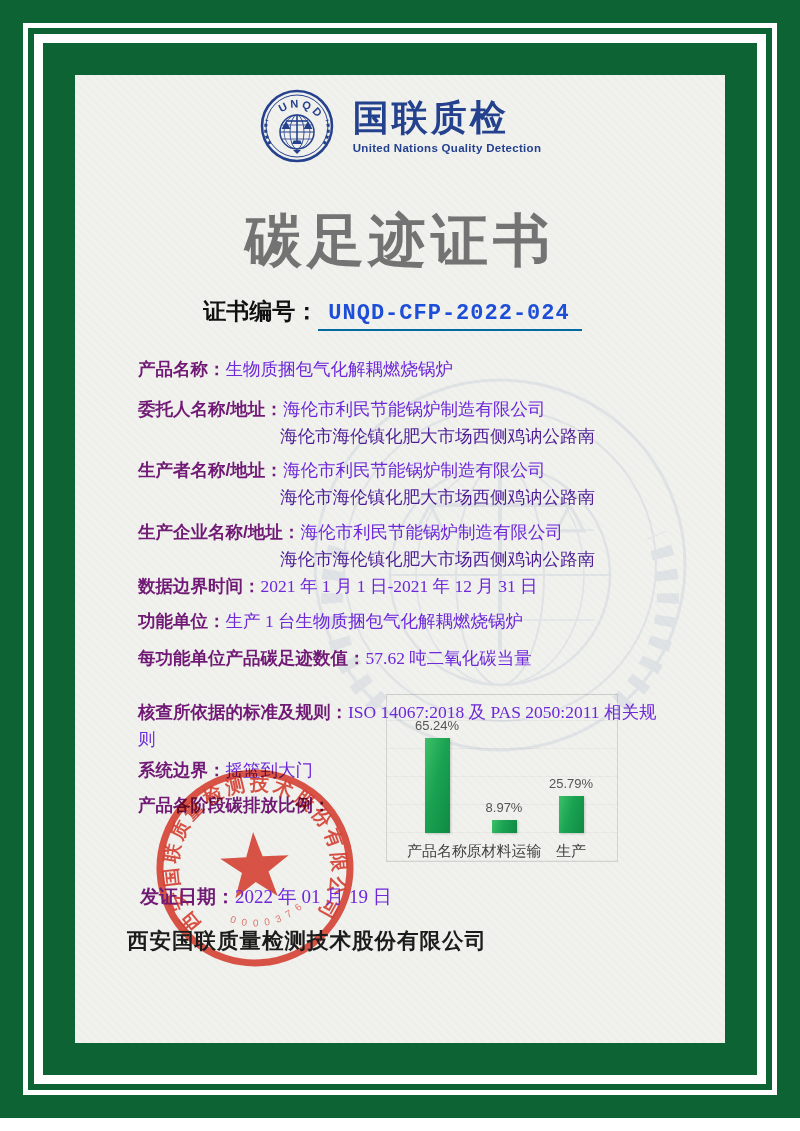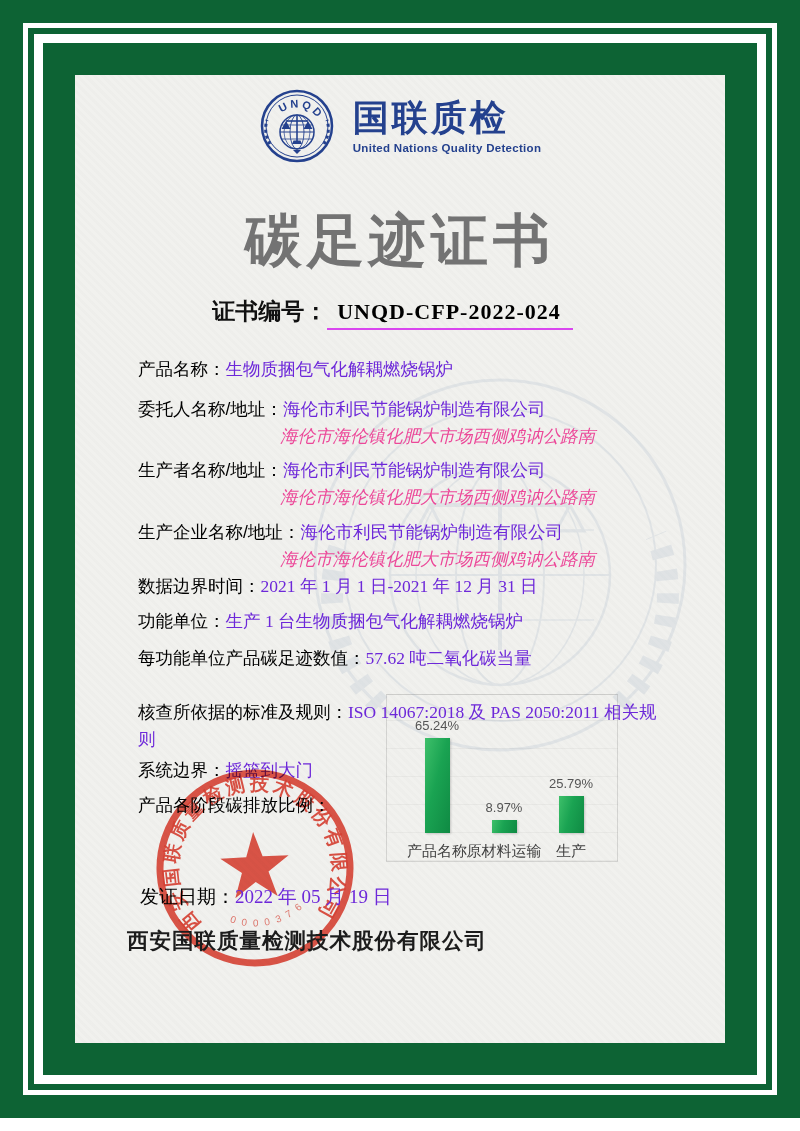--- a/index.html
+++ b/index.html
@@ -18,28 +18,28 @@
   .brand{position:absolute;left:0;top:88px;width:800px;display:flex;justify-content:center;align-items:center;gap:18px;}
   .brand-text{display:flex;flex-direction:column;}
   .brand-cn{font-size:36px;font-weight:bold;color:#24418e;letter-spacing:3px;line-height:1.1;}
   .brand-en{font-size:11.5px;font-weight:bold;color:#24418e;letter-spacing:0.3px;margin-top:4px;}
   
   .title{position:absolute;left:0;top:203px;width:800px;text-align:center;
          font-family:"Liberation Serif",serif;font-weight:bold;font-size:57px;color:#737373;letter-spacing:5px;}
   
   .certnum{position:absolute;left:0;top:296px;width:785px;display:flex;justify-content:center;align-items:baseline;}
   .certnum-label{font-size:23px;font-weight:bold;color:#111;}
-  .certnum-value{font-family:Liberation Serif, serif;font-size:22px;font-weight:bold;color:#000000;
-                 letter-spacing:1px;border-bottom:2px solid #d946ef;padding:0 12px 3px 10px;}
+  .certnum-value{font-family:Liberation Mono, monospace;font-size:22px;font-weight:bold;color:#1d4ed8;
+                 letter-spacing:1px;border-bottom:2px solid #0369a1;padding:0 12px 3px 10px;}
   
   .fields{position:absolute;left:138px;top:356px;width:520px;}
   .row{line-height:27px;font-size:17.5px;}
-  .flabel{font-weight:normal;color:#000000;}
+  .flabel{font-weight:bold;color:#701a75;}
   .fvalue{font-family:"Liberation Serif",serif;color:#6d28d9;}
-  .line2{display:block;font-family:"Liberation Serif",serif;color:#ec4899;padding-left:142px;font-style:italic;}
+  .line2{display:block;font-family:"Liberation Serif",serif;color:#4c1d95;padding-left:142px;}
   
   .chart{position:absolute;left:386px;top:694px;width:230px;height:166px;
          border:1px solid rgba(110,110,110,0.22);
          background:repeating-linear-gradient(to top,rgba(0,0,0,0.040) 0 1px,transparent 1px 28px);}
   .col{position:absolute;top:0;bottom:0;width:80px;display:flex;flex-direction:column;align-items:center;justify-content:flex-end;}
   .vlabel{font-size:13px;color:#555;margin-bottom:5px;white-space:nowrap;}
   .bar{width:25px;background:linear-gradient(105deg,#3ec06a 0%,#1aa352 45%,#0f8a43 100%);
        box-shadow:1px 1px 2px rgba(0,0,0,0.18);}
   .clabel{height:20px;margin-top:8px;display:flex;align-items:center;font-size:15px;color:#3f3f3f;white-space:nowrap;}
   
@@ -182,16 +182,16 @@
       </text>
       <path id="sealNum" d="M 58 146 A 72 72 0 0 0 152 146" fill="none"></path>
       <text font-size="10" fill="#df2b1c" opacity="0.7" font-family="Liberation Sans, sans-serif">
         <textPath href="#sealNum" startOffset="22" textLength="78">0000376</textPath>
       </text>
       <polygon fill="#df2b1c" opacity="0.9" points="105,69 113.2,93.7 139.2,93.9 118.3,109.3 126.2,134.1 105,119 83.8,134.1 91.7,109.3 70.8,93.9 96.8,93.7"></polygon>
     </svg>
   </div>
 
   <div class="daterow">
-    <span class="flabel">发证日期：</span><span class="fvalue">2022 年 05 月 19 日</span>
+    <span class="flabel">发证日期：</span><span class="fvalue">2022 年 01 月 19 日</span>
   </div>
   <div class="company">西安国联质量检测技术股份有限公司</div>
 </div>
 
 </body></html>

